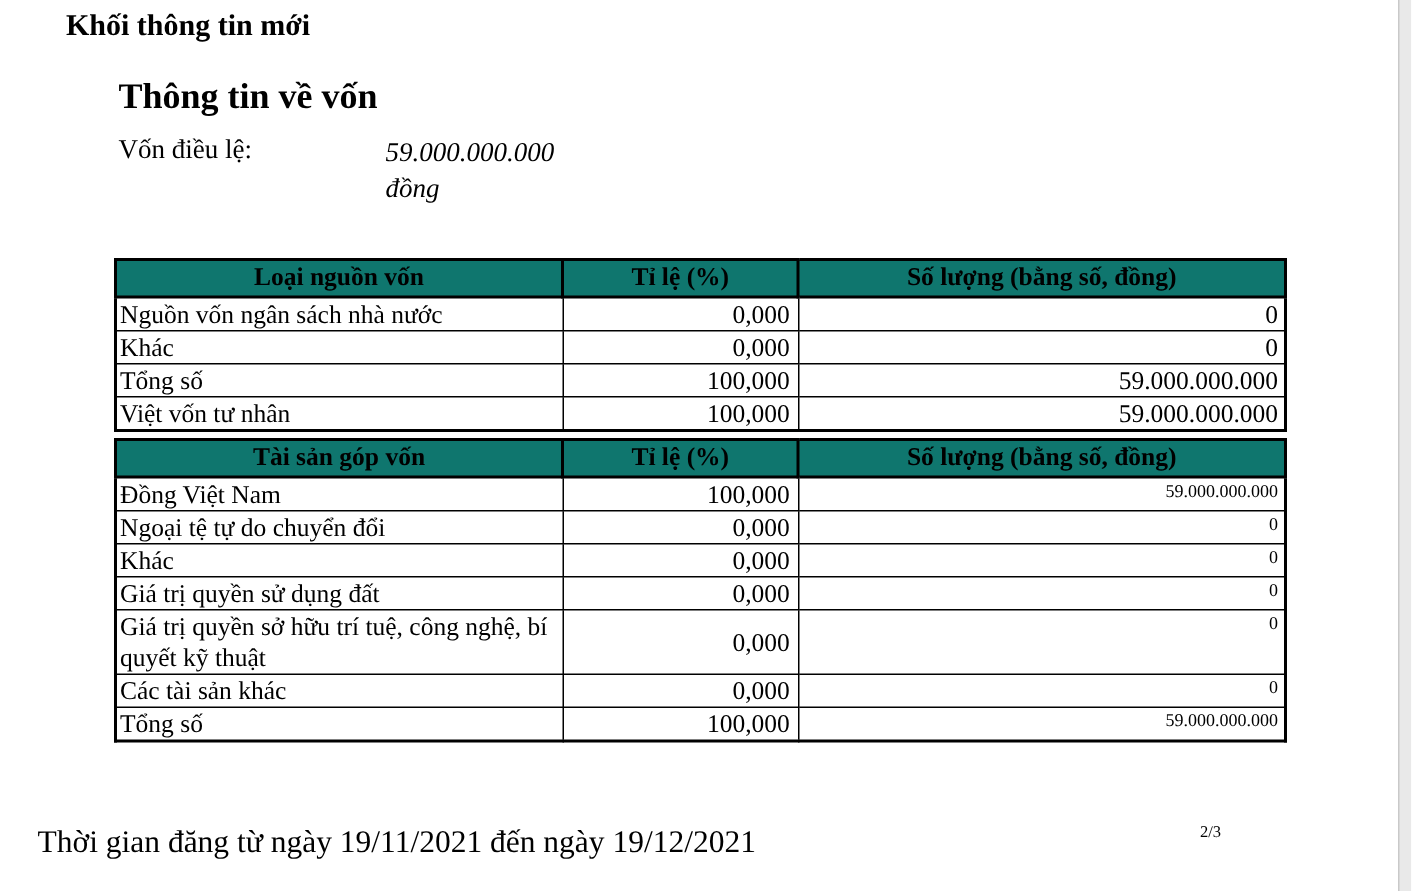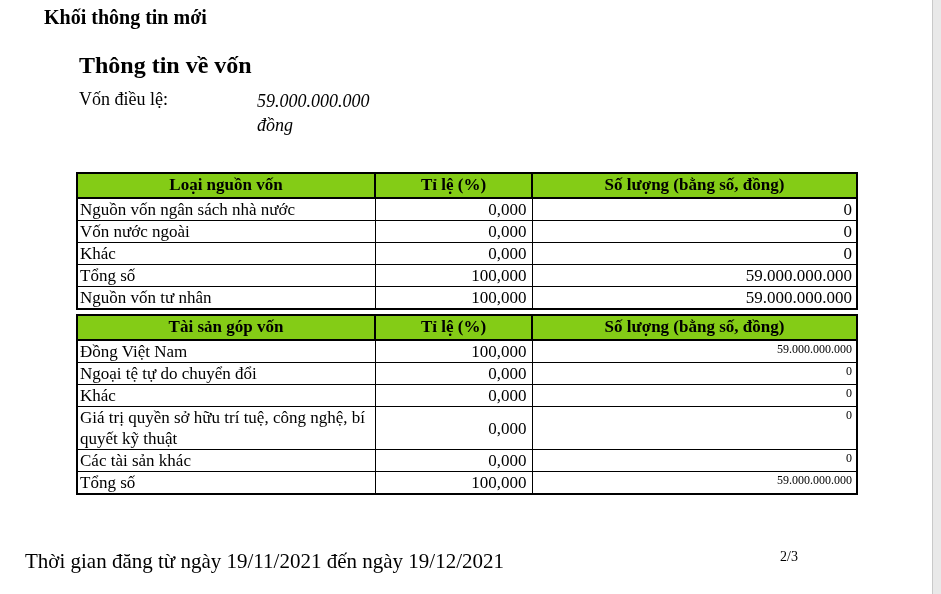--- a/index.html
+++ b/index.html
@@ -45,21 +45,21 @@
   }
   table.doc-table {
     border-collapse: collapse;
     table-layout: fixed;
     width: 780px;
     font-size: 17px;
     border: 2px solid #000;
   }
   table.doc-table.t2 { margin-top: 4px; border-radius: 16px; }
   .doc-table th {
-    background: #84cc16;
+    background: #0f766e;
     border: 2px solid #000;
     font-size: 17px;
     font-weight: bold;
     text-align: center;
     height: 25px;
     padding: 0 2px;
     line-height: 1.2;
   }
   .doc-table td {
     border: 1px solid #000;
@@ -79,22 +79,22 @@
     line-height: 14px;
     padding-top: 1px;
   }
   .footer-period {
     position: absolute;
     left: 25px; top: 549px;
     font-size: 21px;
   }
   .page-number {
     position: absolute;
-    left: 780px; top: 549px;
-    font-size: 14px;
+    left: 800px; top: 549px;
+    font-size: 11px;
   }
   .scroll-strip {
     position: absolute;
     top: 0; right: 0;
     width: 9px; height: 594px;
     background: #e9e9e9;
     border-left: 1px solid #c9c9c9;
   }
 </style>
 </head>
@@ -128,36 +128,31 @@
           <th>Số lượng (bằng số, đồng)</th>
         </tr>
       </thead>
       <tbody>
           <tr>
             <td class="label-cell">Nguồn vốn ngân sách nhà nước</td>
             <td class="ratio-cell">0,000</td>
             <td class="amount-cell">0</td>
           </tr>
           <tr>
-            <td class="label-cell">Vốn nước ngoài</td>
-            <td class="ratio-cell">0,000</td>
-            <td class="amount-cell">0</td>
-          </tr>
-          <tr>
             <td class="label-cell">Khác</td>
             <td class="ratio-cell">0,000</td>
             <td class="amount-cell">0</td>
           </tr>
           <tr>
             <td class="label-cell">Tổng số</td>
             <td class="ratio-cell">100,000</td>
             <td class="amount-cell">59.000.000.000</td>
           </tr>
           <tr>
-            <td class="label-cell">Nguồn vốn tư nhân</td>
+            <td class="label-cell">Việt vốn tư nhân</td>
             <td class="ratio-cell">100,000</td>
             <td class="amount-cell">59.000.000.000</td>
           </tr>
         </tbody>
     </table>
 
     <table class="doc-table t2">
       <colgroup>
         <col style="width:298px">
         <col style="width:157px">
@@ -180,20 +175,25 @@
             <td class="label-cell">Ngoại tệ tự do chuyển đổi</td>
             <td class="ratio-cell">0,000</td>
             <td class="amount-cell">0</td>
           </tr>
           <tr>
             <td class="label-cell">Khác</td>
             <td class="ratio-cell">0,000</td>
             <td class="amount-cell">0</td>
           </tr>
           <tr>
+            <td class="label-cell">Giá trị quyền sử dụng đất</td>
+            <td class="ratio-cell">0,000</td>
+            <td class="amount-cell">0</td>
+          </tr>
+          <tr>
             <td class="label-cell">Giá trị quyền sở hữu trí tuệ, công nghệ, bí quyết kỹ thuật</td>
             <td class="ratio-cell">0,000</td>
             <td class="amount-cell">0</td>
           </tr>
           <tr>
             <td class="label-cell">Các tài sản khác</td>
             <td class="ratio-cell">0,000</td>
             <td class="amount-cell">0</td>
           </tr>
           <tr>

